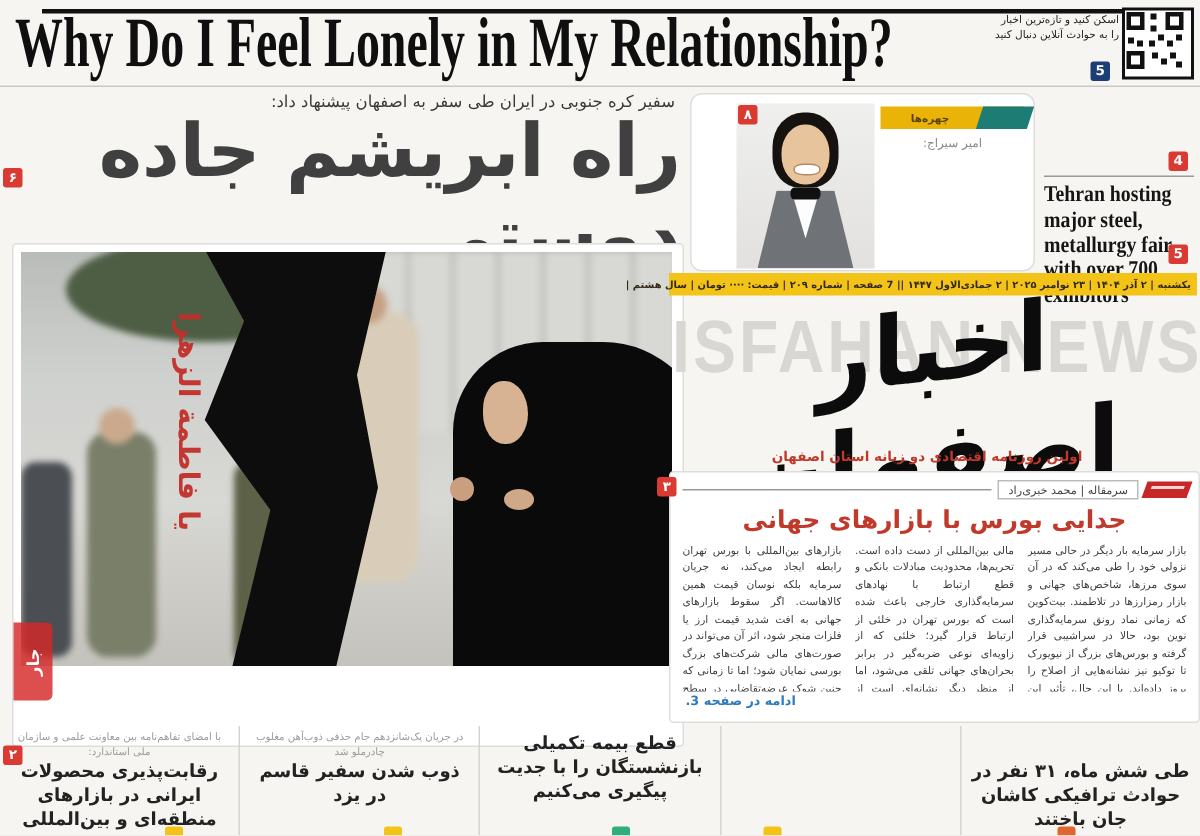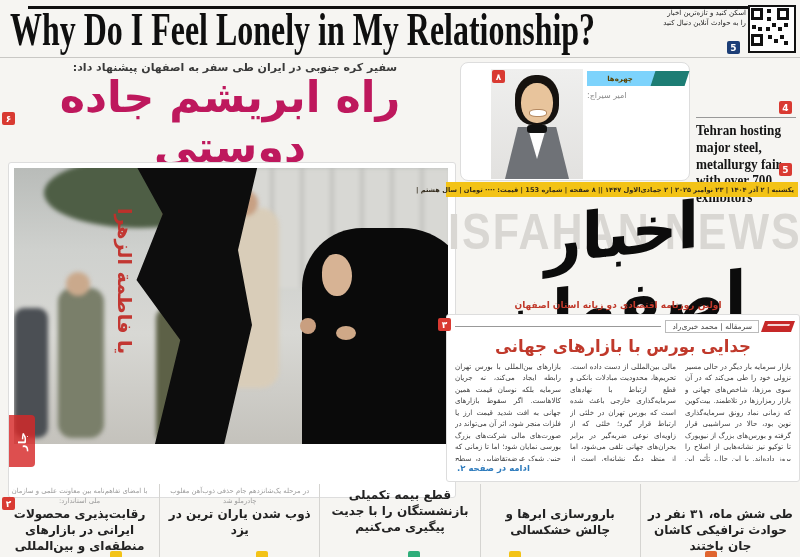--- a/index.html
+++ b/index.html
@@ -12,41 +12,41 @@
   #eng-headline{left:10px;top:2px;font-family:"Liberation Serif",serif;font-weight:bold;
     font-size:47px;white-space:nowrap;transform:scaleX(.68);transform-origin:left top;color:#0f0f0f;}
   #qr{right:4px;top:5px;width:44px;height:44px;background:#fff;border:2px solid #111;}
   #qr svg{display:block;}
   #qr-text{right:54px;top:8px;width:86px;font-size:7px;line-height:1.45;text-align:right;color:#222;direction:rtl;}
   .badge{position:absolute;width:13px;height:13px;background:#d93a32;color:#fff;font-size:9px;
     font-weight:bold;display:flex;align-items:center;justify-content:center;border-radius:2px;}
   .badge.blue{background:#1c3e77;}
   #band-divider{left:0;top:57px;width:800px;height:1px;background:#c9c8c5;}
   
-  #lead-kicker{left:20px;top:61px;width:430px;text-align:center;font-size:11px;font-weight:bold;
+  #lead-kicker{left:20px;top:61px;width:430px;font-size:11px;font-weight:normal;
     color:#3a3a3a;direction:rtl;}
-  #lead-headline{left:6px;top:72px;width:448px;text-align:center;font-size:43px;font-weight:bold;
-    color:#be185d;direction:rtl;letter-spacing:-1px;}
+  #lead-headline{left:6px;top:72px;width:448px;text-align:right;font-size:49px;font-weight:bold;
+    color:#404040;direction:rtl;letter-spacing:-1px;}
   
   #photo-card{left:8px;top:162px;width:446px;height:334px;}
   #photo{left:5px;top:5px;width:434px;height:276px;overflow:hidden;background:
     linear-gradient(180deg,#b9bcb9 0%,#cfd1ce 30%,#d8d8d4 60%,#c4c2bc 100%);}
   .ph{position:absolute;}
   .blurred{filter:blur(2px);}
   #jaaar{left:0;top:252px;width:26px;height:52px;background:rgba(214,40,40,.82);border-radius:0 4px 4px 0;
     color:#fff;display:flex;align-items:center;justify-content:center;}
   #jaaar span{transform:rotate(-90deg);font-size:11px;font-weight:bold;white-space:nowrap;}
   #photo-credit{left:16px;top:390px;color:#eee;font-size:5px;transform:rotate(-90deg);transform-origin:left top;opacity:.8;}
   
   #feature-card{left:460px;top:62px;width:228px;height:117px;border-radius:8px;}
   #man{left:30px;top:6px;width:92px;height:110px;overflow:hidden;background:linear-gradient(180deg,#efefee,#e2e1df);}
-  #feature-strip{left:126px;top:8px;width:96px;height:15px;background:#7dd3fc;display:flex;direction:rtl;}
+  #feature-strip{left:126px;top:8px;width:96px;height:15px;background:#eab308;display:flex;direction:rtl;}
   #feature-logo{width:34px;height:15px;background:#1d7d74;transform:skewX(-18deg);margin-right:-4px;}
   #feature-tag{flex:1;font-size:7px;font-weight:bold;color:#5a4300;display:flex;align-items:center;justify-content:center;}
-  #feature-name{left:126px;top:28px;width:96px;text-align:left;font-size:8px;color:#8a8a8a;direction:rtl;}
+  #feature-name{left:126px;top:28px;width:96px;text-align:center;font-size:8px;color:#8a8a8a;direction:rtl;}
   #feature-desc{left:124px;top:41px;width:100px;text-align:center;font-size:10.5px;line-height:1.55;
     font-weight:bold;color:#e59a2f;direction:rtl;}
   
   .eng-item{position:absolute;left:696px;width:102px;font-family:"Liberation Serif",serif;
     font-weight:bold;color:#151515;}
   .eng-item .txt{font-size:15px;line-height:1.12;transform:scaleX(.88);transform-origin:left top;width:116px;}
   #eng-sep{left:696px;top:117px;width:100px;height:1px;background:#999;}
   
   #date-strip{left:446px;top:182px;width:352px;height:15px;background:#f3c317;display:flex;
     direction:rtl;align-items:center;justify-content:space-between;padding:0 4px;box-sizing:border-box;}
@@ -168,61 +168,60 @@
 
   <div class="badge" style="right:8px;top:101px;">4</div>
   <div class="abs" id="eng-sep"></div>
   <div class="eng-item" style="top:122px;">
     <div class="txt">Tehran hosting major steel, metallurgy fair with over 700 exhibitors</div>
   </div>
   <div class="badge" style="right:8px;top:163px;">5</div>
 
   <div class="abs" id="date-strip">
     <div>یکشنبه | ۲ آذر ۱۴۰۴ | ۲۳ نوامبر ۲۰۲۵ | ۲ جمادی‌الاول ۱۴۴۷ |</div>
-    <div id="price-part">| ۸ صفحه | شماره 153 | قیمت: ···· تومان | سال هشتم |</div>
+    <div id="price-part">| 7 صفحه | شماره ۲۰۹ | قیمت: ···· تومان | سال هشتم |</div>
   </div>
 
   <div class="abs" id="watermark">ISFAHAN NEWS</div>
   <div class="abs" id="masthead">اخبار اصفهان</div>
   <div class="abs" id="tagline">اولین روزنامه اقتصادی دو زبانه استان اصفهان</div>
 
   <div class="abs card" id="edit-card">
     <div id="edit-title">جدایی بورس با بازارهای جهانی</div>
     <div id="edit-head">
       <div id="edit-logo"></div>
       <div id="edit-label">سرمقاله | محمد خبری‌راد</div>
       <div id="edit-rule"></div>
     </div>
     <div id="edit-body">
       <div class="col">بازار سرمایه بار دیگر در حالی مسیر نزولی خود را طی می‌کند که در آن سوی مرزها، شاخص‌های جهانی و بازار رمزارزها در تلاطمند. بیت‌کوین که زمانی نماد رونق سرمایه‌گذاری نوین بود، حالا در سراشیبی قرار گرفته و بورس‌های بزرگ از نیویورک تا توکیو نیز نشانه‌هایی از اصلاح را بروز داده‌اند. با این حال، تأثیر این تحولات بر بورس تهران تقریباً ناچیز است؛ نه به دلیل مصونیت اقتصادی، بلکه به علت انزوای ساختاری اقتصاد ایران از جهان. بازار سهام ایران در دهه اخیر پیوند خود را با جریان‌های</div>
       <div class="col">مالی بین‌المللی از دست داده است. تحریم‌ها، محدودیت مبادلات بانکی و قطع ارتباط با نهادهای سرمایه‌گذاری خارجی باعث شده است که بورس تهران در خلئی از ارتباط قرار گیرد؛ خلئی که از زاویه‌ای نوعی ضربه‌گیر در برابر بحران‌های جهانی تلقی می‌شود، اما از منظر دیگر نشانه‌ای است از فقدان عمق مالی و پیوندهای واقعی با اقتصاد جهانی. در عمل، تنها نقطه اتصال واقعی اقتصاد ایران با جهان، بخش کامودیتی‌ها یا بازار کالاهای پایه است؛ نفت، فلزات و محصولات پتروشیمی.</div>
       <div class="col">بازارهای بین‌المللی با بورس تهران رابطه ایجاد می‌کند، نه جریان سرمایه بلکه نوسان قیمت همین کالاهاست. اگر سقوط بازارهای جهانی به افت شدید قیمت ارز یا فلزات منجر شود، اثر آن می‌تواند در صورت‌های مالی شرکت‌های بزرگ بورسی نمایان شود؛ اما تا زمانی که چنین شوک عرضه‌تقاضایی در سطح جهانی شکل نگرفته است، ترس از سرایت ریزش وال‌استریت یا بازار رمزارزها به تابلوی بورس تهران بی‌اساس به نظر می‌رسد.</div>
     </div>
-    <div id="edit-more">ادامه در صفحه ۲.</div>
+    <div id="edit-more">ادامه در صفحه 3.</div>
   </div>
   <div class="badge" style="left:438px;top:318px;">۳</div>
 
   <div class="abs" id="bottom">
     <div class="b-item">
       <div class="b-kicker"></div>
       <div class="b-head">طی شش ماه، ۳۱ نفر در حوادث ترافیکی کاشان جان باختند</div>
       <div class="chip" style="left:64px;background:#e0652f;"></div>
     </div>
     <div class="b-item">
       <div class="b-kicker"></div>
-      <div class="b-head">بارورسازی ابرها و چالش خشکسالی</div>
       <div class="chip" style="left:28px;background:#f3c317;"></div>
     </div>
     <div class="b-item">
       <div class="b-head">قطع بیمه تکمیلی بازنشستگان را با جدیت پیگیری می‌کنیم</div>
       <div class="chip" style="left:88px;background:#2fae7a;"></div>
     </div>
     <div class="b-item">
-      <div class="b-kicker">در مرحله یک‌شانزدهم جام حذفی ذوب‌آهن مغلوب چادرملو شد</div>
-      <div class="b-head">ذوب شدن یاران ترین در یزد</div>
+      <div class="b-kicker">در جریان یک‌شانزدهم جام حذفی ذوب‌آهن مغلوب چادرملو شد</div>
+      <div class="b-head">ذوب شدن سفیر قاسم در یزد</div>
       <div class="chip" style="left:96px;background:#f3c317;"></div>
     </div>
     <div class="b-item">
       <div class="b-kicker">با امضای تفاهم‌نامه بین معاونت علمی و سازمان ملی استاندارد:</div>
       <div class="b-head">رقابت‌پذیری محصولات ایرانی در بازارهای منطقه‌ای و بین‌المللی ارتقا می‌یابد</div>
       <div class="chip" style="left:110px;background:#f3c317;"></div>
     </div>
   </div>
 
 </div>

